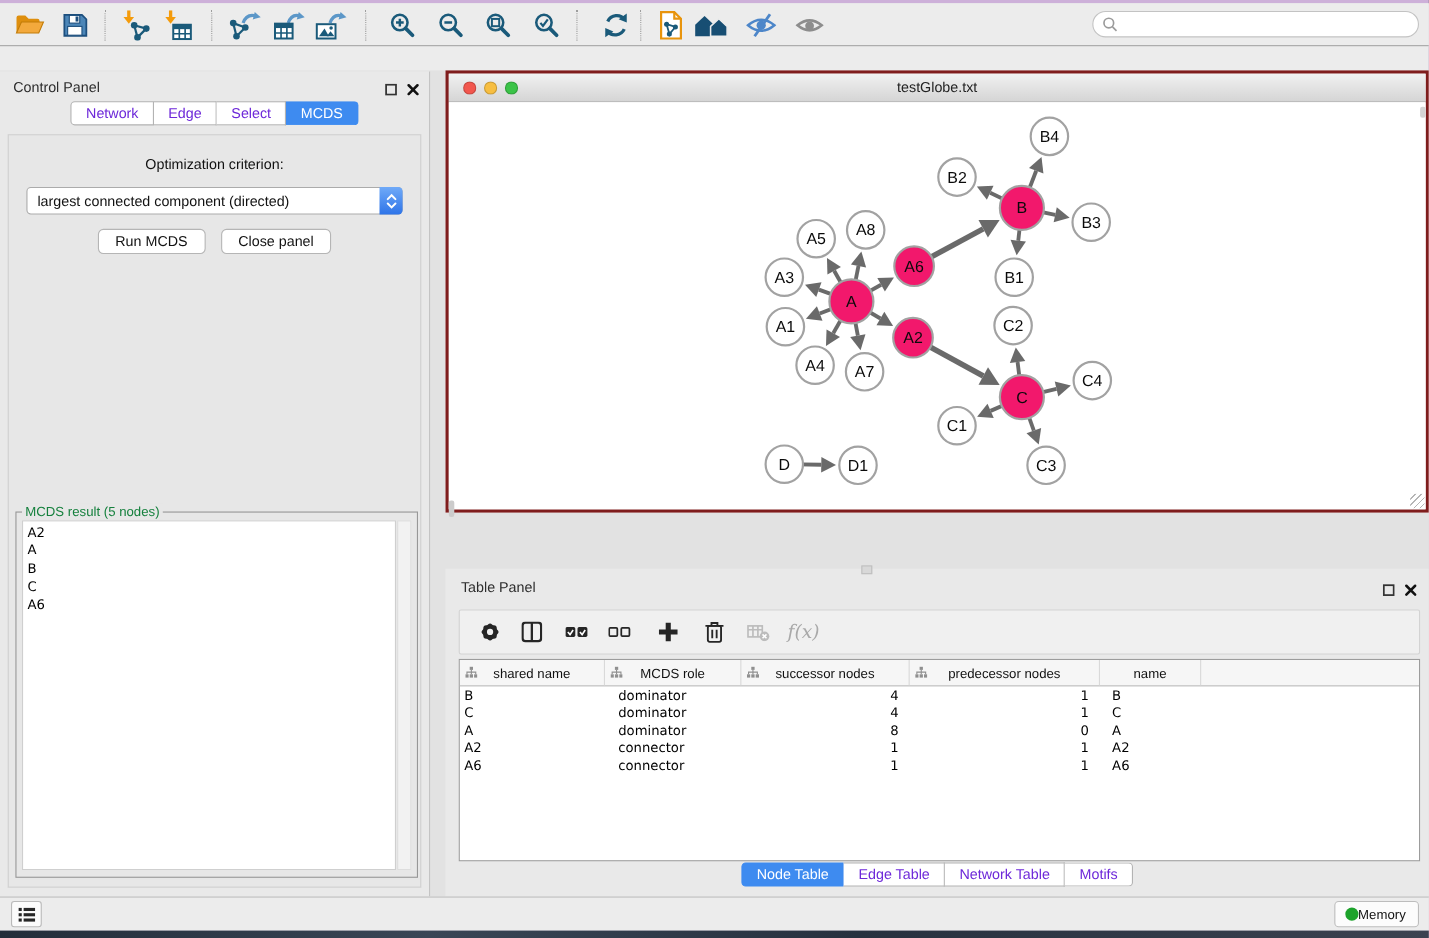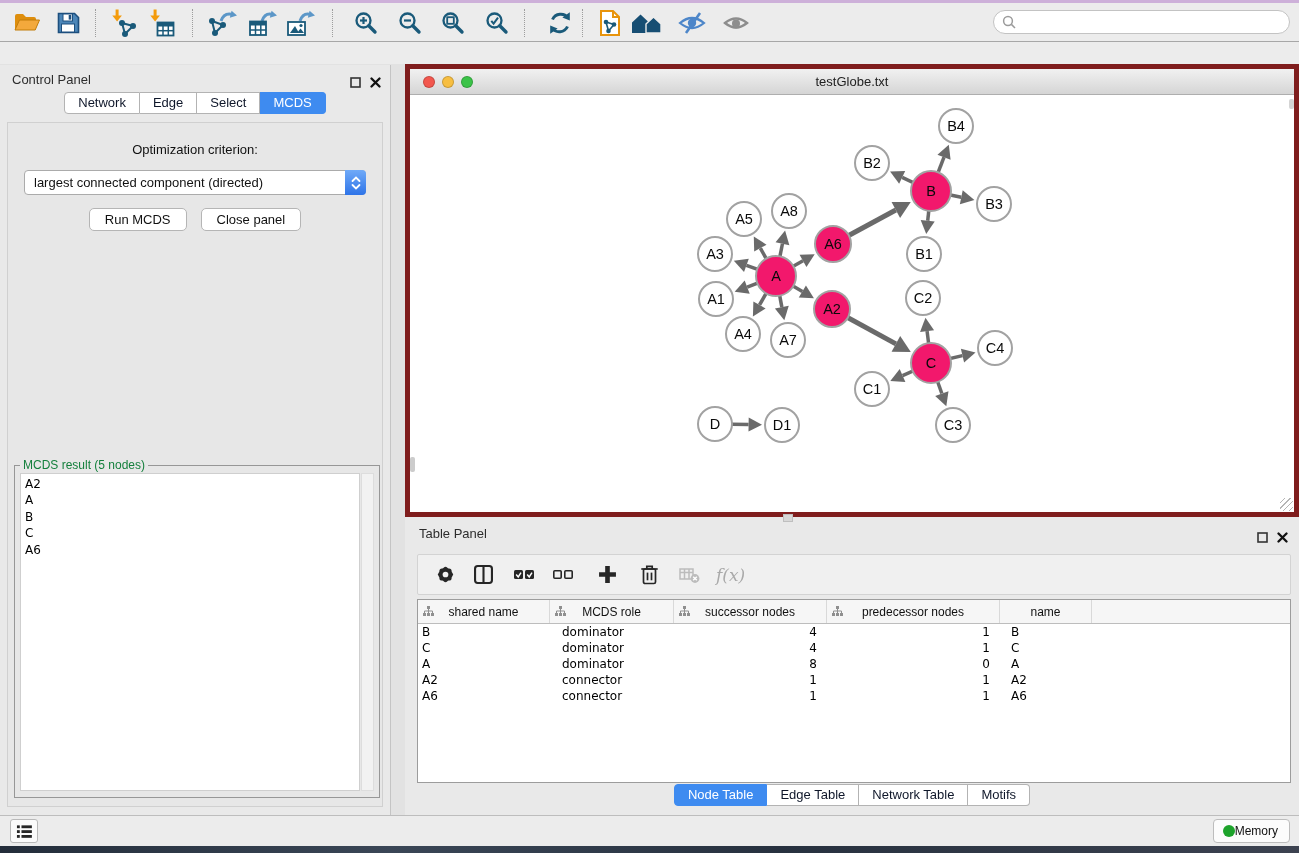--- a/index.html
+++ b/index.html
@@ -25,41 +25,41 @@
 
   
   .workspace { position:absolute; top:61px; bottom:31px; left:0; right:0; background:#e2e2e2; }
 
   
   .control-panel { position:absolute; left:0; top:1px; bottom:0; width:391px; background:#e9e9e9; border-right:1px solid #c4c4c4; }
   .panel-head { position:relative; height:27px; }
   .panel-head .ph-title { font-size:13px; color:#2d2d2d; padding-left:12px; line-height:29px; }
   .winbtns { position:absolute; right:9px; top:9px; display:flex; gap:9px; align-items:center; }
   .seg-strip { display:flex; justify-content:center; }
-  .seg { height:22px; line-height:20px; padding:0 13px; font-size:13px; color:#0f172a; background:#fff;
+  .seg { height:22px; line-height:20px; padding:0 13px; font-size:13px; color:#6d28d9; background:#fff;
          border:1px solid #b3b3b3; border-left:none; cursor:default; }
   .seg:first-child { border-left:1px solid #b3b3b3; border-radius:4px 0 0 4px; }
   .seg:last-child { border-radius:0 4px 4px 0; }
   .seg.active { background:#3E8BF0; border-color:#3E8BF0; color:#fff; }
   .cp-body { position:absolute; left:7px; right:7px; top:57px; bottom:8px; background:#e7e7e7; border:1px solid #d0d0d0; }
   .opt-label { margin-top:19px; text-align:center; font-size:13px; color:#111; }
   .dropdown { position:relative; width:342px; height:25px; margin:13px auto 0; background:#fff;
               border:1px solid #ababab; border-radius:4px; font-size:13px; line-height:23px; padding-left:9px; color:#111; }
   .dd-stepper { position:absolute; top:-1px; right:-1px; width:21px; height:25px; border-radius:0 4px 4px 0;
               background:linear-gradient(#70aaf8,#2e74e8); display:flex; align-items:center; justify-content:center; }
   .cp-buttons { display:flex; justify-content:center; gap:14px; margin-top:13px; }
   .btn { height:23px; padding:0 15px; font-size:13px; color:#111; background:#fff; border:1px solid #b5b5b5; border-radius:5px; line-height:21px; cursor:default; }
   .result-group { position:absolute; left:6px; right:2px; top:342px; bottom:8px; border:1px solid #979797; }
   .result-legend { position:absolute; top:-8px; left:5px; background:#e7e7e7; padding:0 3px; font-size:12px; color:#15803d; }
   .result-list { position:absolute; left:5px; top:7px; right:19px; bottom:6px; background:#fff; border:1px solid #cfcfcf; overflow:hidden; padding-top:2px; }
   .result-list div { font-size:12px; line-height:16.4px; padding-left:4px; color:#000; font-family:"DejaVu Sans",sans-serif; }
   .result-scroll { position:absolute; top:7px; right:5px; bottom:6px; width:13px; background:#f2f2f2; border:1px solid #ddd; }
 
   
-  .network-frame { position:absolute; left:405px; top:0; right:0; height:453px; background:#fff; border:5px solid #7f1d1d; }
+  .network-frame { position:absolute; left:405px; top:0; right:0; height:402px; background:#fff; border:3px solid #7f1d1d; }
   .nw-titlebar { position:relative; height:26px; background:linear-gradient(#f1f1f1,#d5d5d5); border-bottom:1px solid #aeaeae; }
   .nw-lights { position:absolute; left:13px; top:7px; display:flex; gap:7px; }
   .nw-light { width:12px; height:12px; border-radius:50%; border:1px solid rgba(0,0,0,.18); }
   .nw-title { text-align:center; font-size:13px; line-height:26px; color:#222; }
   .nw-content { position:absolute; left:0; right:0; top:26px; bottom:0; background:#fff; }
   .resize-grip { position:absolute; right:1px; bottom:1px; width:13px; height:13px;
      background:repeating-linear-gradient(135deg, transparent 0 3px, #b5b5b5 3px 4px); }
   .nw-scrollnub-left { position:absolute; left:0; top:362px; width:5px; height:15px; background:#cccccc; border-radius:2px; }
   .nw-scrollnub-right { position:absolute; right:0; top:4px; width:5px; height:10px; background:#d4d4d4; border-radius:2px; }
 

